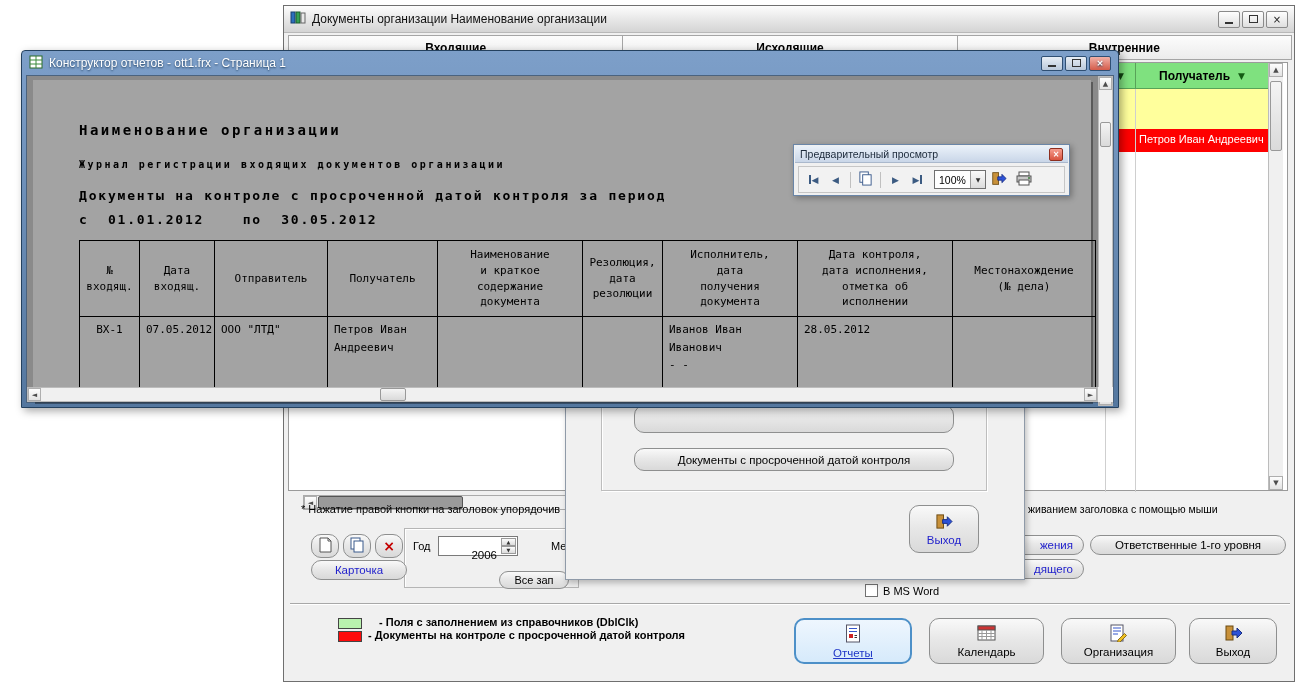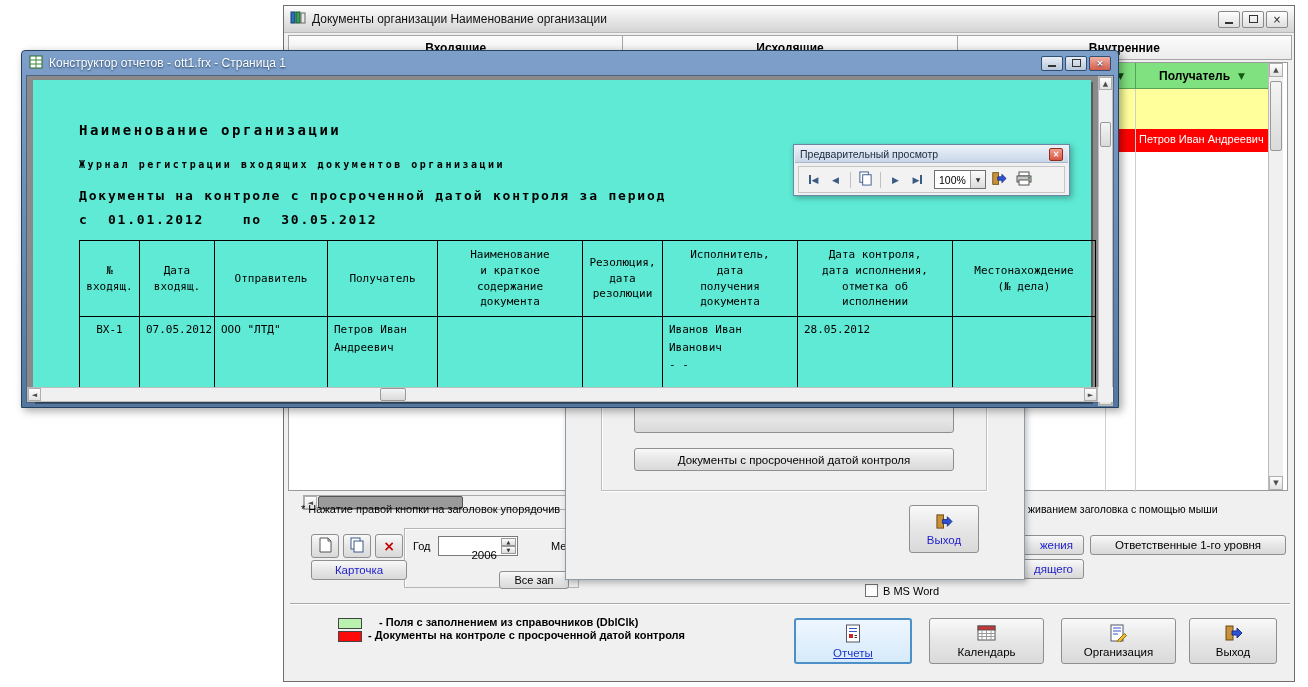--- a/index.html
+++ b/index.html
@@ -2,21 +2,21 @@
 <html><head>
 <meta charset="utf-8">
 <style>
   * { margin:0; padding:0; box-sizing:border-box; }
   html,body { width:1308px; height:687px; background:#ffffff; overflow:hidden;
               font-family:"Liberation Sans", sans-serif; position:relative; }
   .glyph { font-family:"DejaVu Sans", sans-serif; }
 
   
   .btn { background:linear-gradient(#f9f9f9,#e8e8e8 45%,#d9d9d9);
-         border:1px solid #8e8f8f; border-radius:3px; font-size:11.5px; color:#000;
+         border:1px solid #8e8f8f; border-radius:10px; font-size:11.5px; color:#000;
          display:flex; align-items:center; justify-content:center; }
   .capbtn { width:22px; height:17px; margin-left:2px;
             background:linear-gradient(#fefefe,#dfdfdf); border:1px solid #8a8a8a;
             border-radius:2px; display:flex; align-items:center; justify-content:center;
             font-size:10px; color:#222; }
   .sb-track { background:#f0f0f0; border:1px solid #bcbcbc; position:absolute; }
   .sb-arrow { position:absolute; background:linear-gradient(#fdfdfd,#e3e3e3);
               border:1px solid #aeaeae; color:#4c4c4c; font-size:7px;
               display:flex; align-items:center; justify-content:center; }
   .sb-thumb { position:absolute; background:linear-gradient(#f4f4f4,#dadada);
@@ -125,21 +125,21 @@
   #rw-titlebar { position:absolute; left:0; top:0; right:0; height:24px;
         display:flex; align-items:center; padding:0 7px; color:#fff; font-size:12px;
         text-shadow:0 1px 2px #1b3a5a; }
   #rw-title { margin-left:6px; flex:1; }
   .rw-capbtn { width:22px; height:15px; margin-left:2px; border:1px solid #2f4f73; border-radius:2px;
         background:linear-gradient(#e8eef5,#b9c8da); display:flex; align-items:center;
         justify-content:center; font-size:9px; color:#234; }
   #rw-close { background:linear-gradient(#f2b1a7,#d45b4a); color:#fff; font-weight:bold; }
   #rw-client { position:absolute; left:4px; right:4px; top:24px; bottom:4px;
         background:#8a8a8a; border:1px solid #4b637e; }
-  #rw-page { position:absolute; left:6px; top:4px; width:1058px; height:322px; background:#5eead4;
+  #rw-page { position:absolute; left:6px; top:4px; width:1058px; height:322px; background:#a3a3a3;
         box-shadow:2px 2px 0 rgba(0,0,0,.35); }
   #rw-vsb { right:0; top:0; width:15px; height:330px; }
   #rw-hsb { left:0; bottom:0; height:15px; right:15px; }
   #rw-corner { position:absolute; right:0; bottom:0; width:15px; height:15px; background:#f0f0f0; }
 
   .mono { font-family:"DejaVu Sans Mono","Liberation Mono",monospace; }
   #rp-org { position:absolute; left:46px; top:42px; font-size:14px; font-weight:bold; letter-spacing:2.5px; }
   #rp-journal { position:absolute; left:46px; top:79px; font-size:10px; font-weight:bold; letter-spacing:2.5px; }
   #rp-sub { position:absolute; left:46px; top:108px; font-size:13px; font-weight:bold; letter-spacing:1.8px; }
   #rp-period { position:absolute; left:46px; top:132px; font-size:13px; font-weight:bold;

